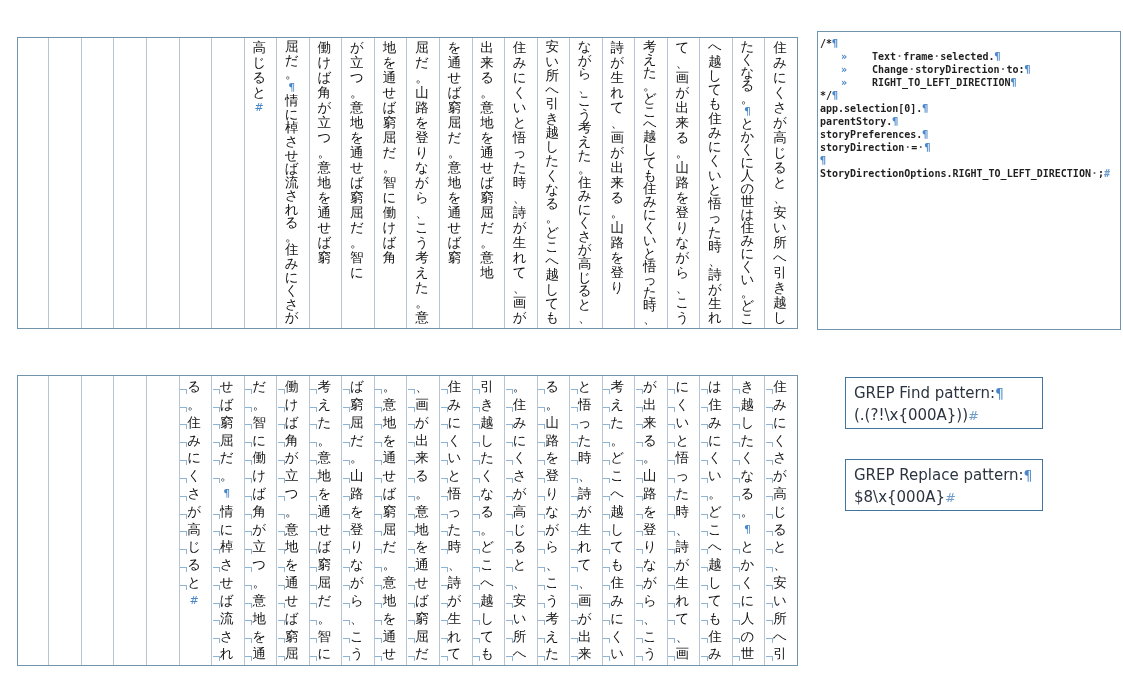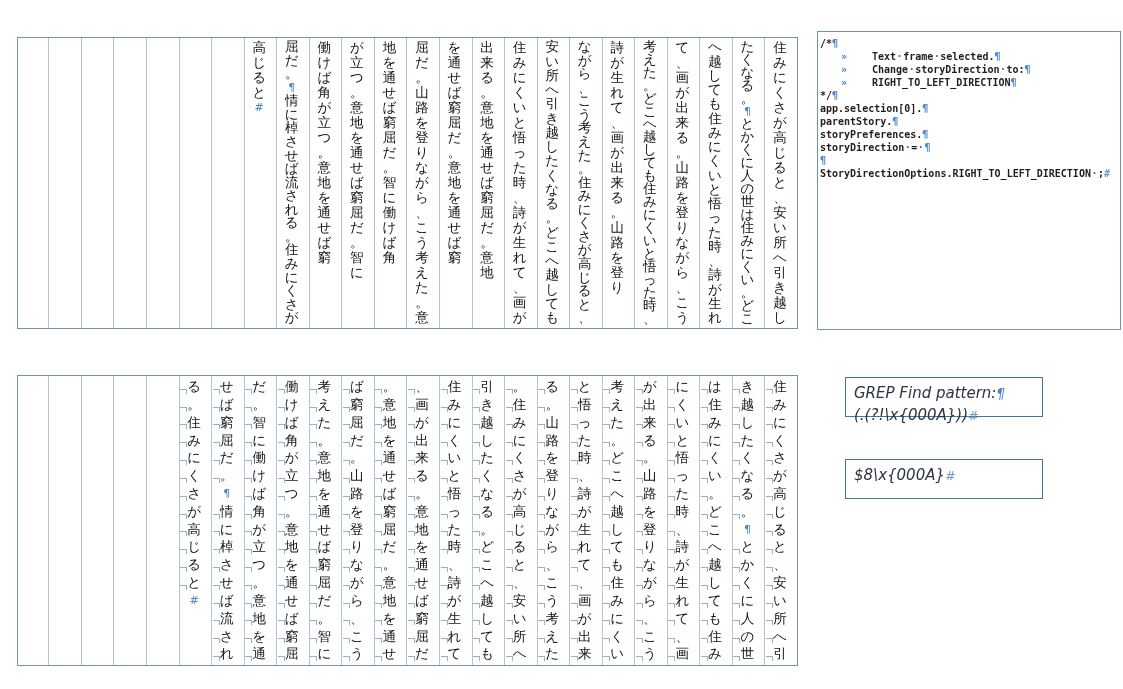--- a/index.html
+++ b/index.html
@@ -43,25 +43,24 @@
     font-size:10px;line-height:13px;color:#1f1f1f;
     padding:5px 0 0 2px;white-space:pre;
   }
   .code-line{height:13px;font-weight:bold;}
   .tab-marker{display:inline-block;width:52px;padding-left:21px;box-sizing:border-box;color:#4a86c8;font-weight:bold;}
   .pmark{color:#4a86c8;}
   .endmark{color:#6f9cc9;}
   .sp{color:#666;padding:0 0.5px;}
   
   .grep-box{
-    position:absolute;left:845px;width:198px;height:40px;
+    position:absolute;left:845px;width:198px;height:52px;
     border:1.5px solid #41759f;box-sizing:border-box;
     font-size:15px;line-height:22px;color:#2b3440;
     padding:4px 0 0 8px;
-    font-style:italic;
   }
   #grep-find-box{top:377px;}
   #grep-replace-box{top:459px;}
   .grep-line{height:22px;white-space:pre;}
   .grep-line .pmark{font-size:14px;}
   .grep-line .endmark{font-size:13px;}
 </style>
 </head>
 <body>
 
@@ -746,14 +745,15 @@
   </div>
 
 <div id="code-panel"><div class="code-line"><span>/*</span><span class="pmark">¶</span></div><div class="code-line"><span class="tab-marker">»</span><span>Text<span class="sp">·</span>frame<span class="sp">·</span>selected.</span><span class="pmark">¶</span></div><div class="code-line"><span class="tab-marker">»</span><span>Change<span class="sp">·</span>storyDirection<span class="sp">·</span>to:</span><span class="pmark">¶</span></div><div class="code-line"><span class="tab-marker">»</span><span>RIGHT_TO_LEFT_DIRECTION</span><span class="pmark">¶</span></div><div class="code-line"><span>*/</span><span class="pmark">¶</span></div><div class="code-line"><span>app.selection[0].</span><span class="pmark">¶</span></div><div class="code-line"><span>parentStory.</span><span class="pmark">¶</span></div><div class="code-line"><span>storyPreferences.</span><span class="pmark">¶</span></div><div class="code-line"><span>storyDirection<span class="sp">·</span>=<span class="sp">·</span></span><span class="pmark">¶</span></div><div class="code-line"><span></span><span class="pmark">¶</span></div><div class="code-line"><span>StoryDirectionOptions.RIGHT_TO_LEFT_DIRECTION<span class="sp">·</span>;</span><span class="endmark">#</span></div></div>
 
 <div class="grep-box" id="grep-find-box">
   <div class="grep-line"><span>GREP Find pattern:</span><span class="pmark">¶</span></div>
   <div class="grep-line"><span>(.(?!\x{000A}))</span><span class="endmark">#</span></div>
 </div>
 
 <div class="grep-box" id="grep-replace-box">
+  <div class="grep-line"><span>GREP Replace pattern:</span><span class="pmark">¶</span></div>
   <div class="grep-line"><span>$8\x{000A}</span><span class="endmark">#</span></div>
 </div>
 
 </body></html>

